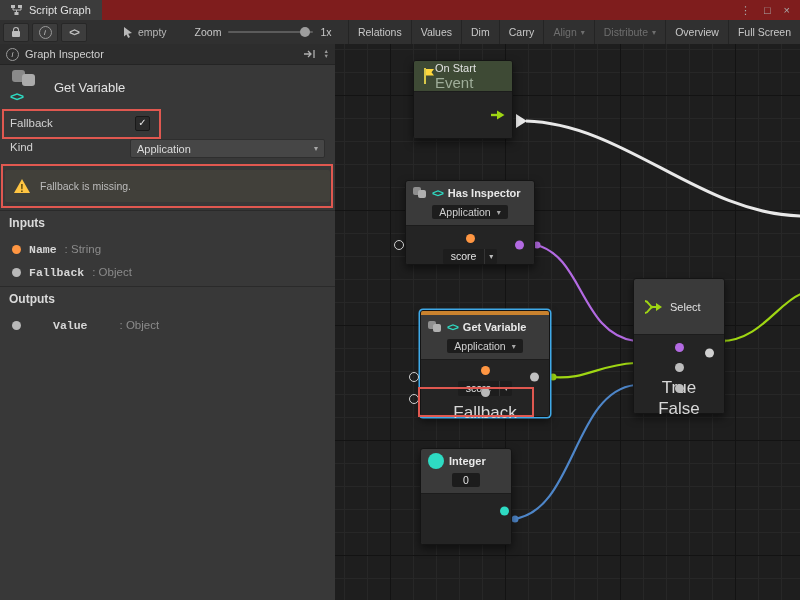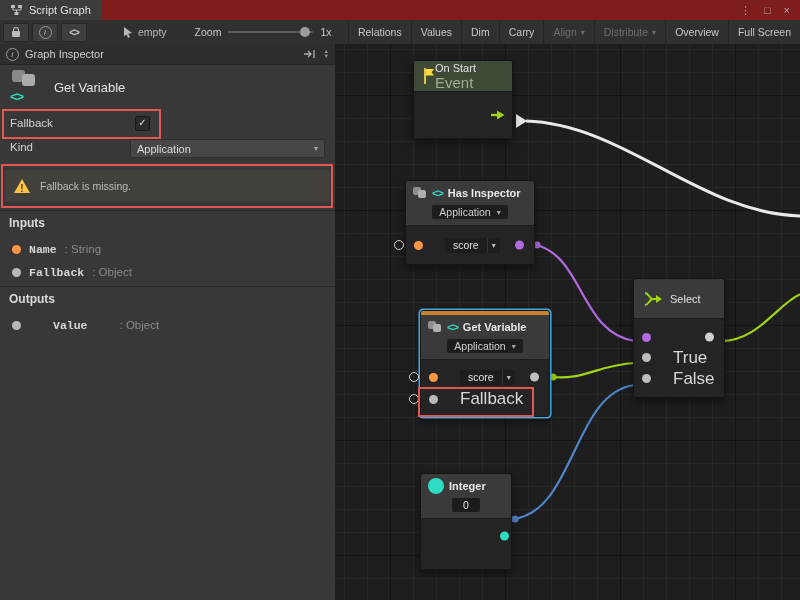--- a/index.html
+++ b/index.html
@@ -77,29 +77,29 @@
   .n-header{height:24px;display:flex;align-items:center;gap:5px;padding:0 7px;font-weight:bold;color:#e8e8e8;}
   .n-title{font-size:11px;}
   .n-sub{font-size:15px;font-weight:normal;color:#9fae9a;}
   .os-h{height:30px;background:#3e4a35;border-radius:2px 2px 0 0;padding:0 8px;display:flex;align-items:center;}
   .os-body{height:46px;position:relative;background:#242424;border-top:1px solid #1c1c1c;border-radius:0 0 2px 2px;}
   .exec-arrow{position:absolute;right:6px;top:17px;}
   .dd-row{display:flex;justify-content:center;padding:0 0 6px;}
   .dd{background:#1d1d1d;border-radius:2px;padding:1px 7px;display:inline-flex;align-items:center;gap:6px;font-size:10.5px;color:#cfcfcf;font-weight:normal;}
   .n-body{background:#242424;border-top:1px solid #1c1c1c;border-radius:0 0 2px 2px;padding:8px 8px;position:relative;}
   .gv-body{padding:6px 8px;}
-  .prow{height:22px;display:flex;align-items:center;gap:22px;position:relative;}
+  .prow{height:22px;display:flex;align-items:center;gap:6px;position:relative;flex-direction:column;}
   .dot{width:9px;height:9px;border-radius:50%;flex:none;}
   .dot.r{position:absolute;right:2px;top:50%;transform:translateY(-50%);}
   .ring{position:absolute;left:-20px;top:50%;transform:translateY(-50%);width:8px;height:8px;border:1.5px solid #cfcfcf;border-radius:50%;}
   .fld{display:flex;font-weight:normal;}
   .fld-t{background:#1d1d1d;padding:1px 8px 2px;border-radius:2px 0 0 2px;font-size:10.5px;color:#e2e2e2;}
   .fld-c{background:#1d1d1d;border-left:1px solid #343434;padding:1px 4px;border-radius:0 2px 2px 0;font-size:8px;display:flex;align-items:center;color:#bbb;}
   .p-lbl{font-size:17px;color:#d8d8d8;}
-  .sel-h{height:31px;padding:4px 9px;display:flex;align-items:center;gap:7px;}
+  .sel-h{height:31px;padding:12px 9px;display:flex;align-items:center;gap:7px;}
   .sel-body .prow:first-child{height:20px;}
   .sel-body .prow{height:21px;}
   .int-circle{width:16px;height:16px;border-radius:50%;background:#2edbc3;flex:none;}
   .int-vrow{display:flex;justify-content:center;padding:0 0 6px;}
   .int-val{min-width:24px;background:#1c1c1c;border-radius:2px;text-align:center;font-size:10.5px;padding:1px 2px;color:#e0e0e0;font-weight:normal;}
   .int-body{height:34px;}
   .gv-hl{position:absolute;left:-3px;top:76px;width:112px;height:26px;border:2px solid #e05850;z-index:6;pointer-events:none;}
 </style>
 </head>
 <body>
@@ -362,21 +362,21 @@
           <span class="dot" style="background:#bdbdbd;"></span>
           <span class="p-lbl">True</span>
         </div>
         <div class="prow">
           <span class="dot" style="background:#bdbdbd;"></span>
           <span class="p-lbl">False</span>
         </div>
       </div>
     </div>
 
-    <div class="node" style="left:85px;top:429px;width:92px;">
+    <div class="node" style="left:85px;top:404px;width:92px;">
       <div class="n-header">
         <span class="int-circle"></span>
         <span class="n-title">Integer</span>
       </div>
       <div class="int-vrow">
         <span class="int-val">0</span>
       </div>
       <div class="n-body int-body">
         <span class="dot r" style="background:#2edbc3;top:17px;"></span>
       </div>

